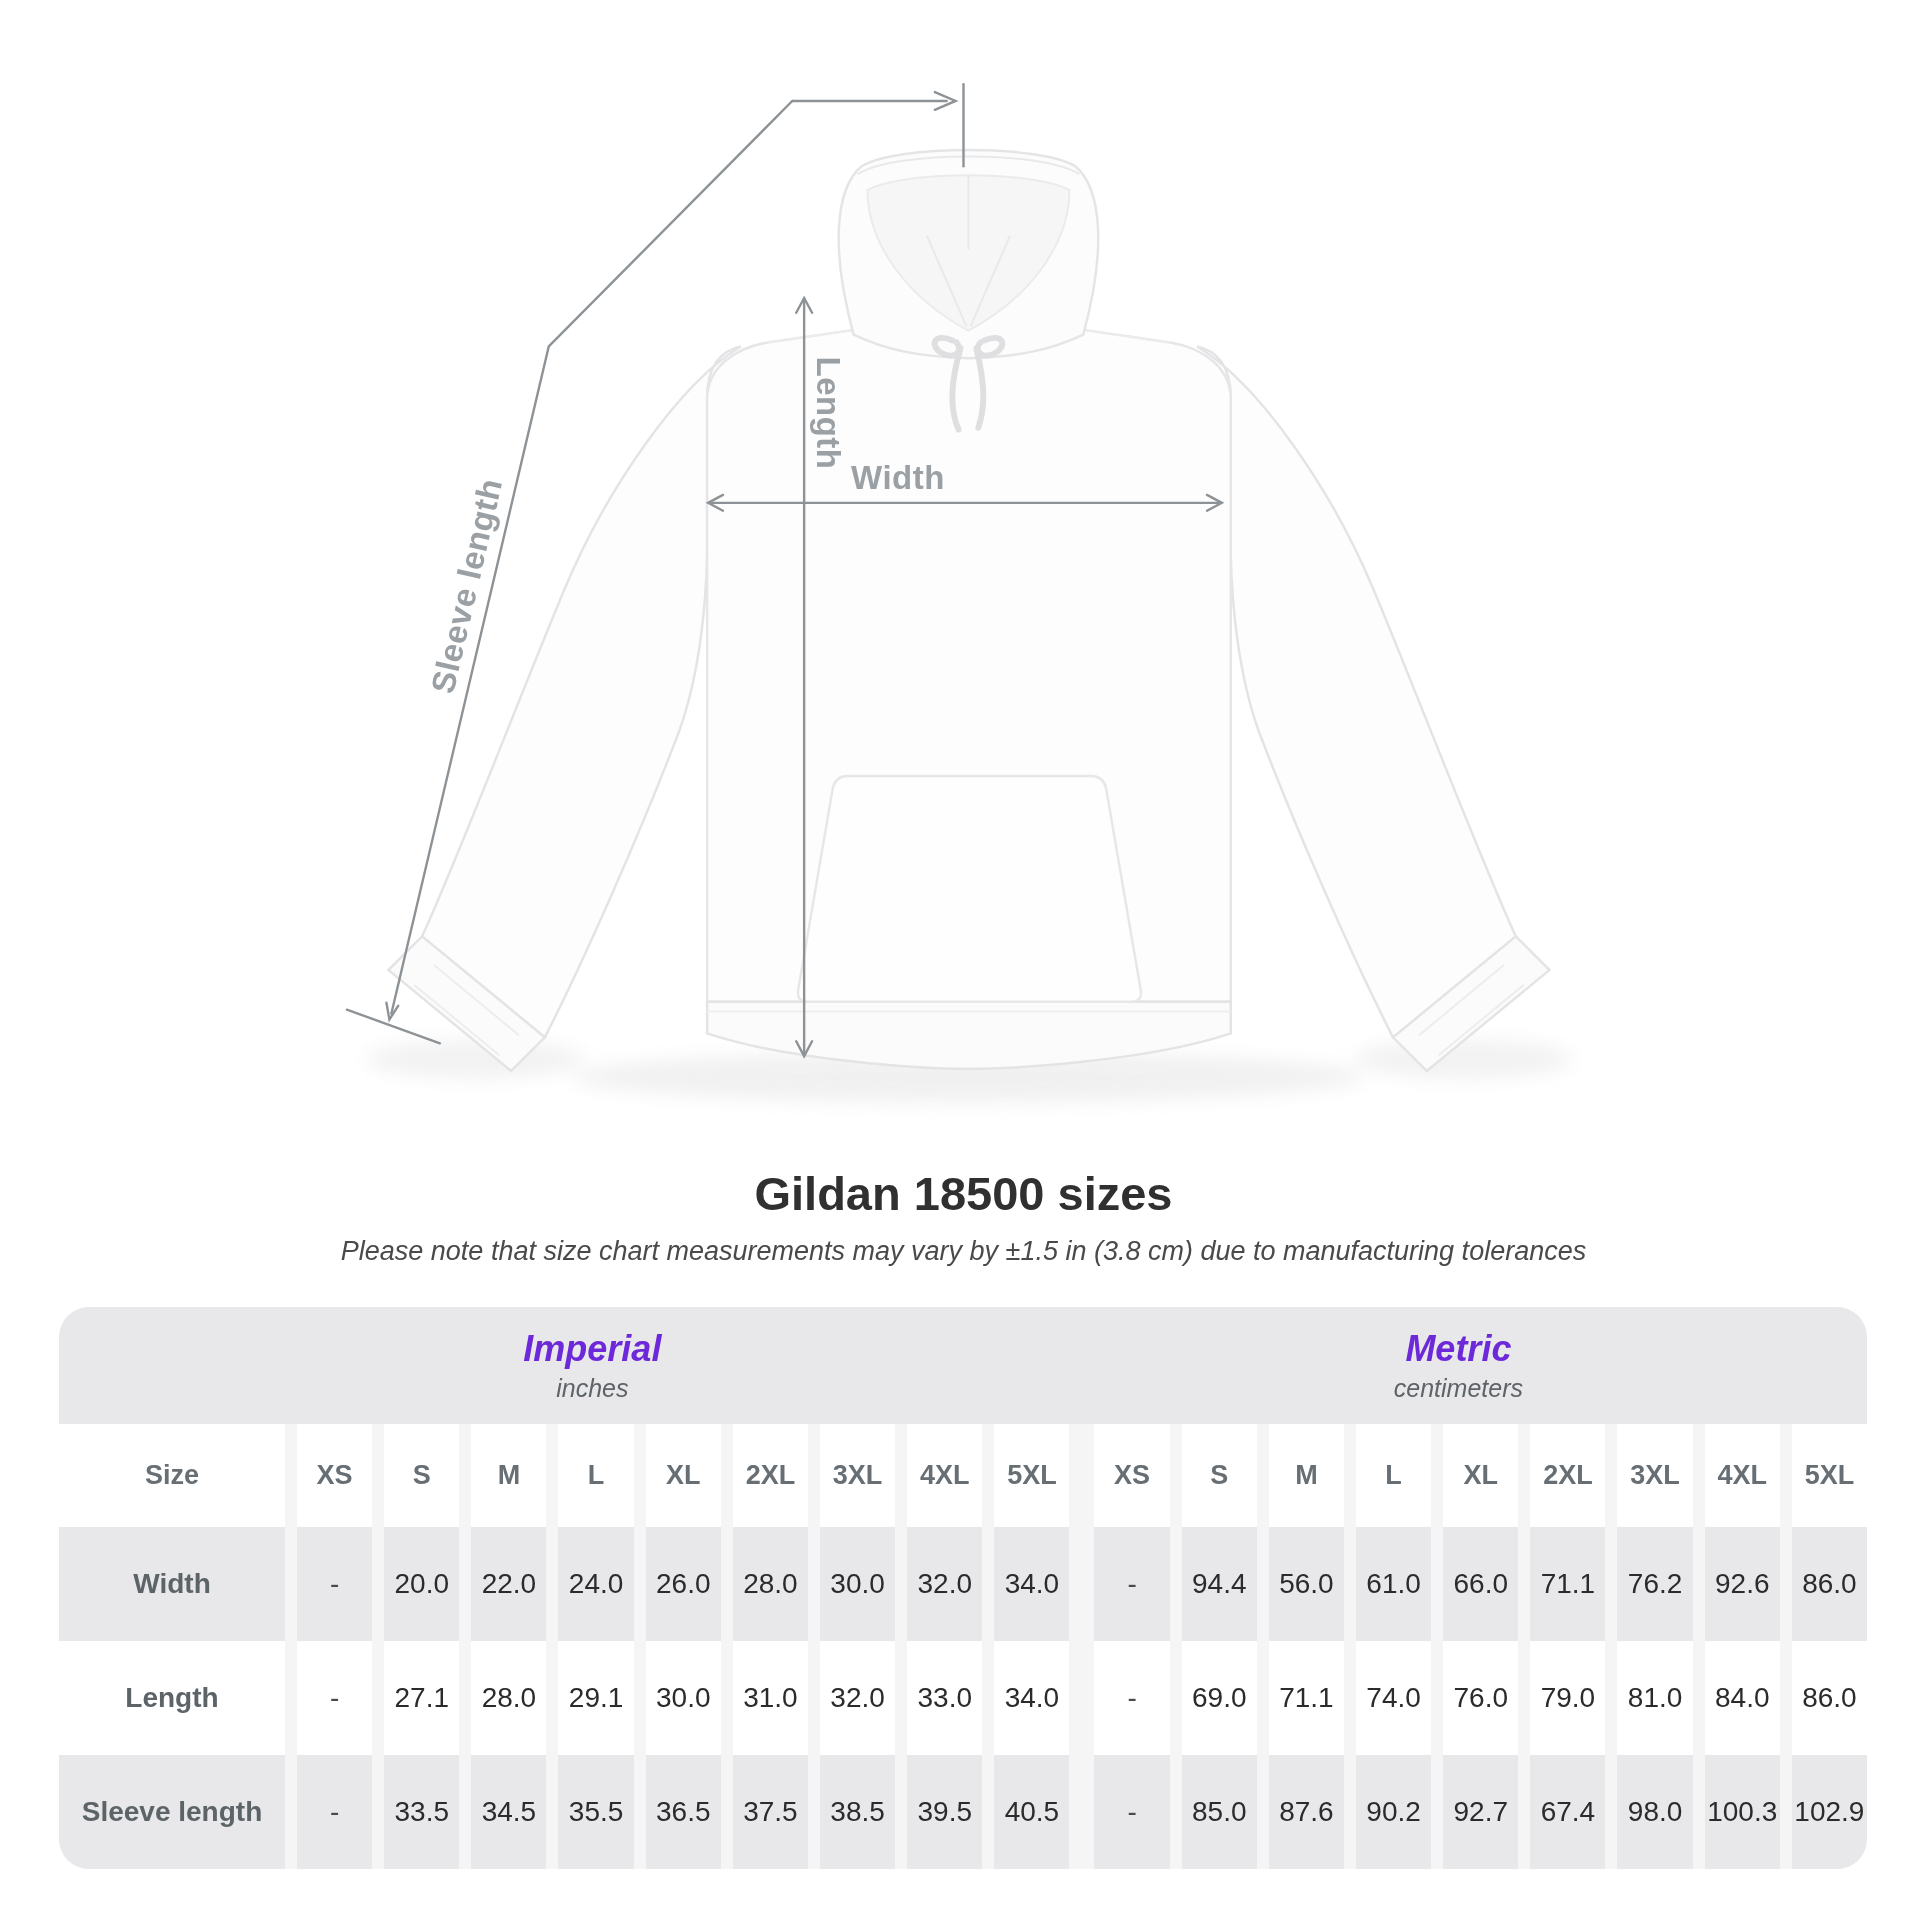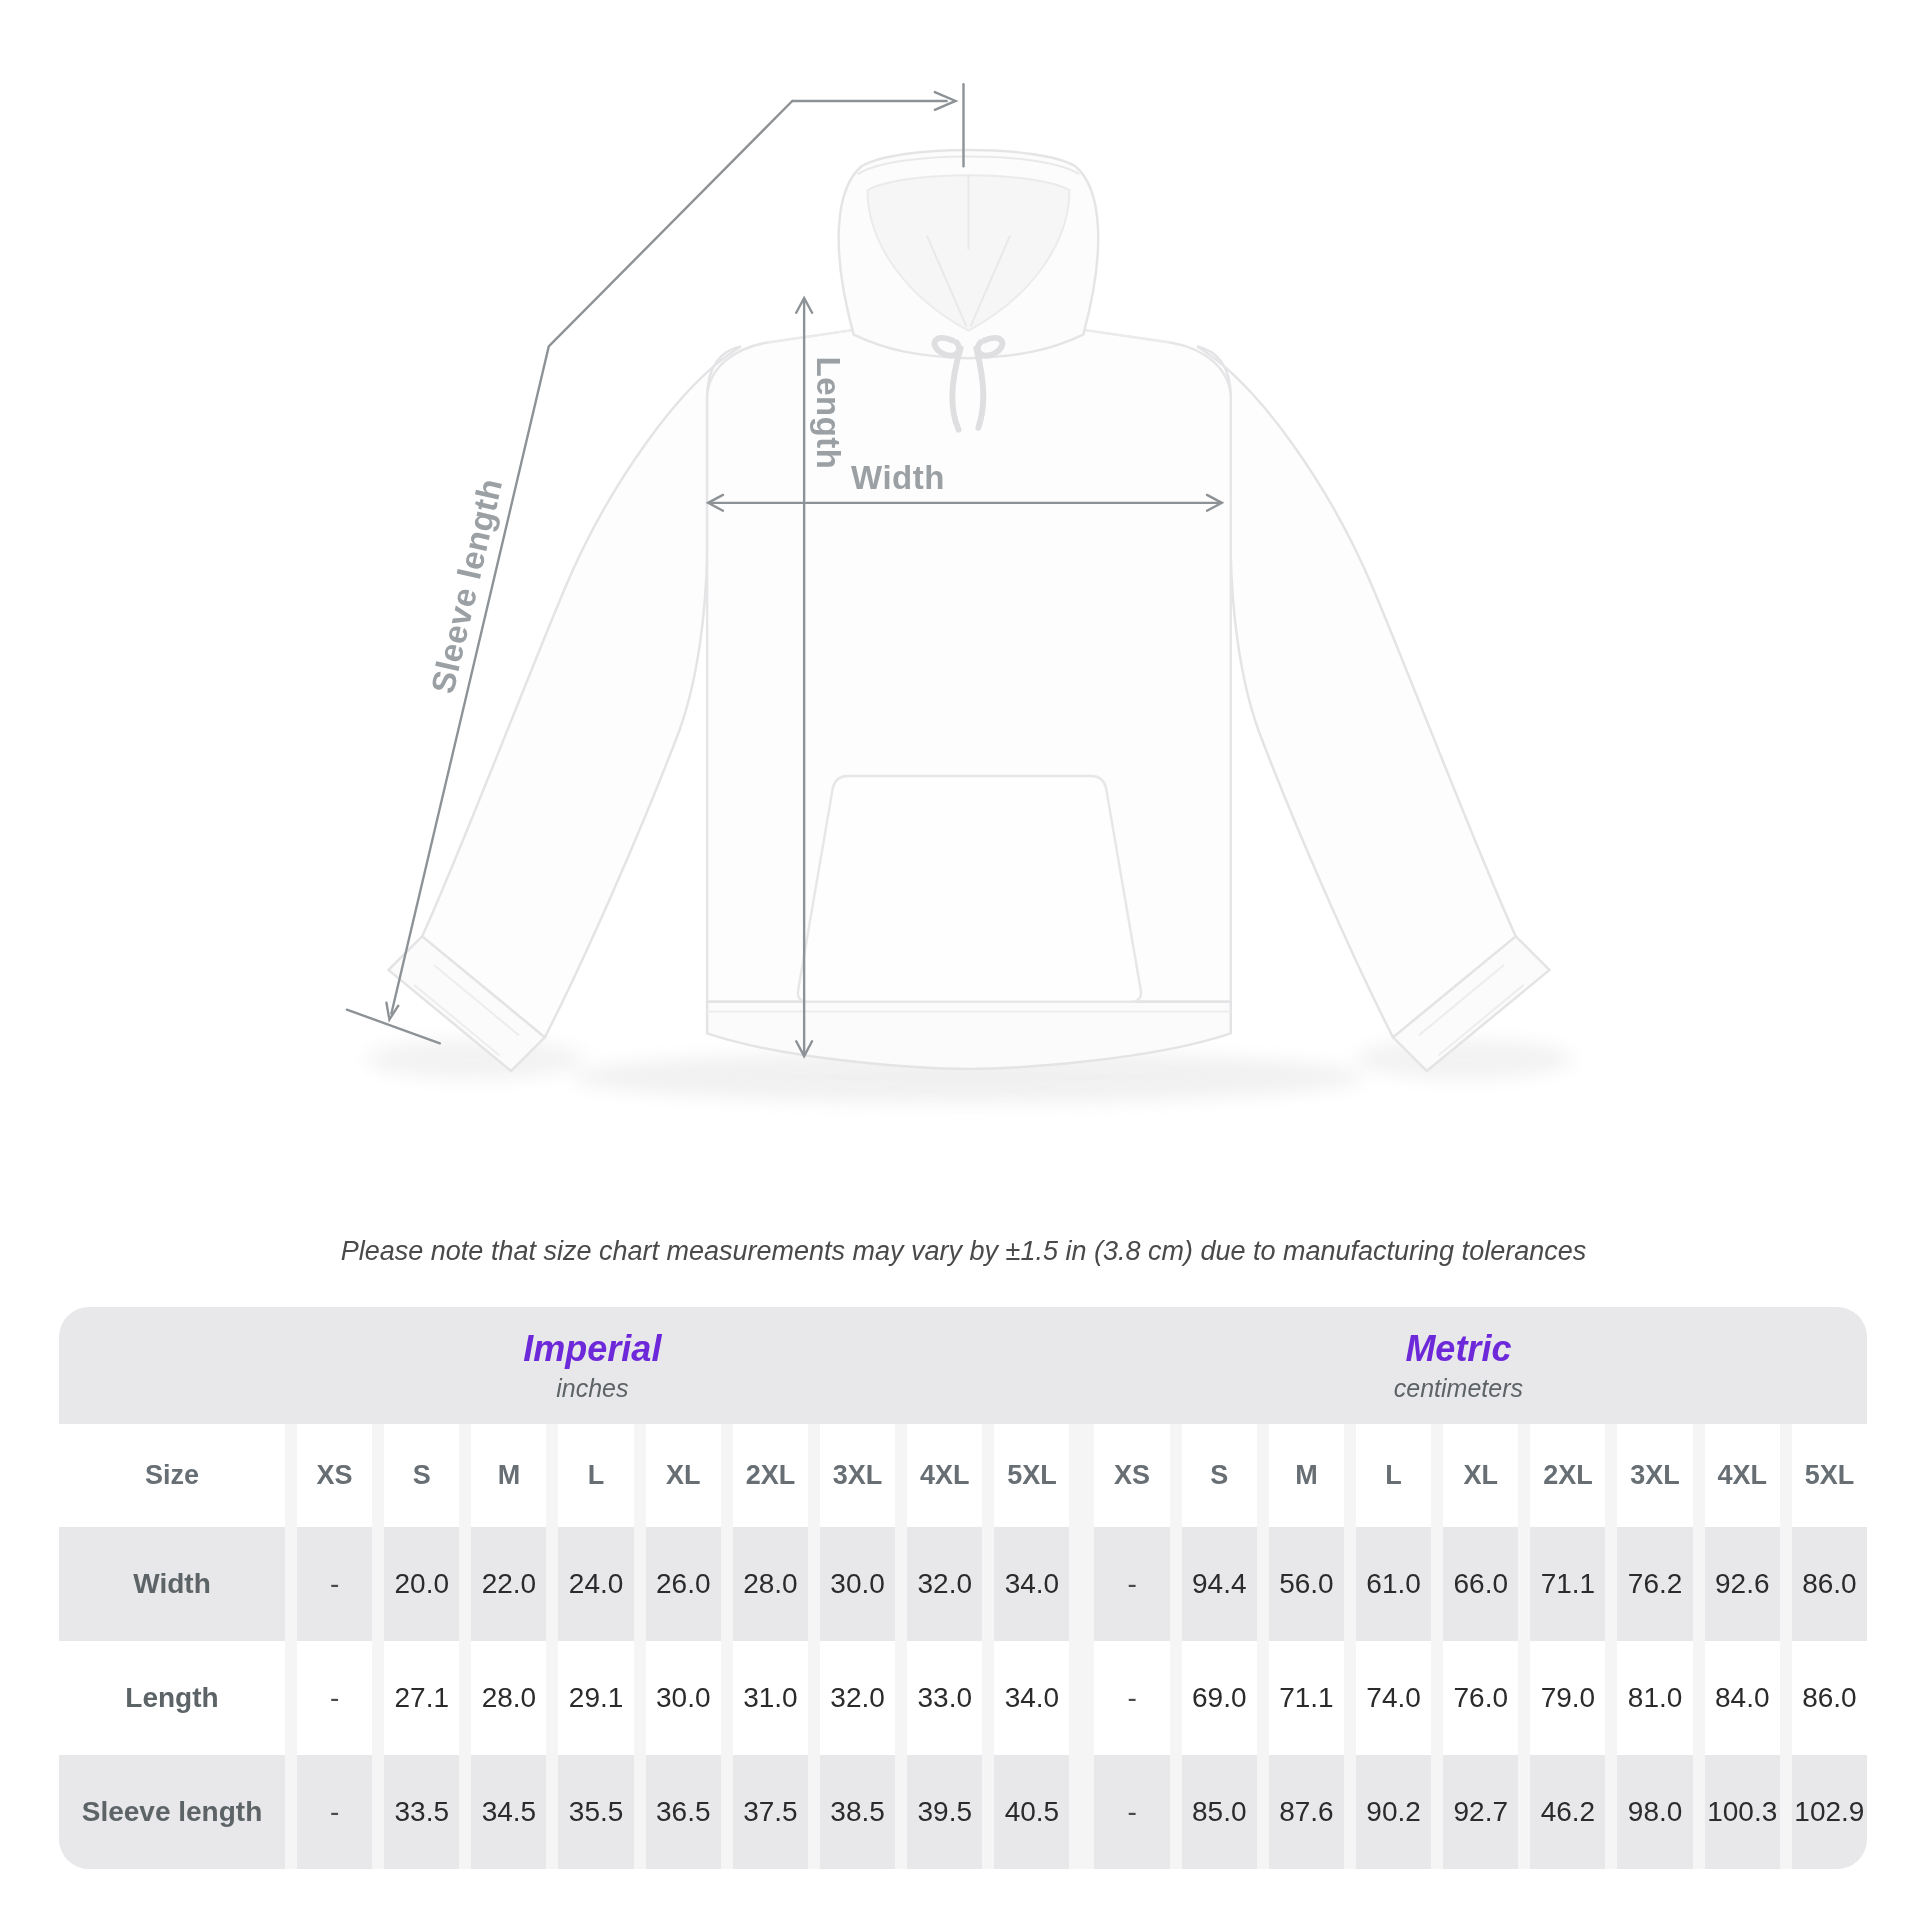--- a/index.html
+++ b/index.html
@@ -121,20 +121,21 @@
 
       <path d="M 716 508 L 1233 508"></path>
       <path d="M 730 500 L 715 508 L 730 516 M 1219 500 L 1234 508 L 1219 516"></path>
     </g>
   </svg>
 
   <div class="ann ann-sleeve">Sleeve length</div>
   <div class="ann ann-length">Length</div>
   <div class="ann ann-width">Width</div>
 
+  <div class="title">Gildan 18500 sizes</div>
   <div class="subtitle">Please note that size chart measurements may vary by ±1.5 in (3.8 cm) due to manufacturing tolerances</div>
 
   <div class="size-table">
     <div class="band">
       <div class="group g1">
         <div class="gl">Imperial</div>
         <div class="gs">inches</div>
       </div>
       <div class="group g2">
         <div class="gl">Metric</div>
@@ -218,21 +219,21 @@
           <div class="cell  shade">37.5</div>
           <div class="cell  shade">38.5</div>
           <div class="cell  shade">39.5</div>
           <div class="cell  shade">40.5</div>
           <div class="cell spacer"></div>
           <div class="cell dash shade">-</div>
           <div class="cell  shade">85.0</div>
           <div class="cell  shade">87.6</div>
           <div class="cell  shade">90.2</div>
           <div class="cell  shade">92.7</div>
-          <div class="cell  shade">46.2</div>
+          <div class="cell  shade">67.4</div>
           <div class="cell  shade">98.0</div>
           <div class="cell  shade">100.3</div>
           <div class="cell  shade">102.9</div>
         </div>
       </div>
   </div>
 
 </div>
 
 

